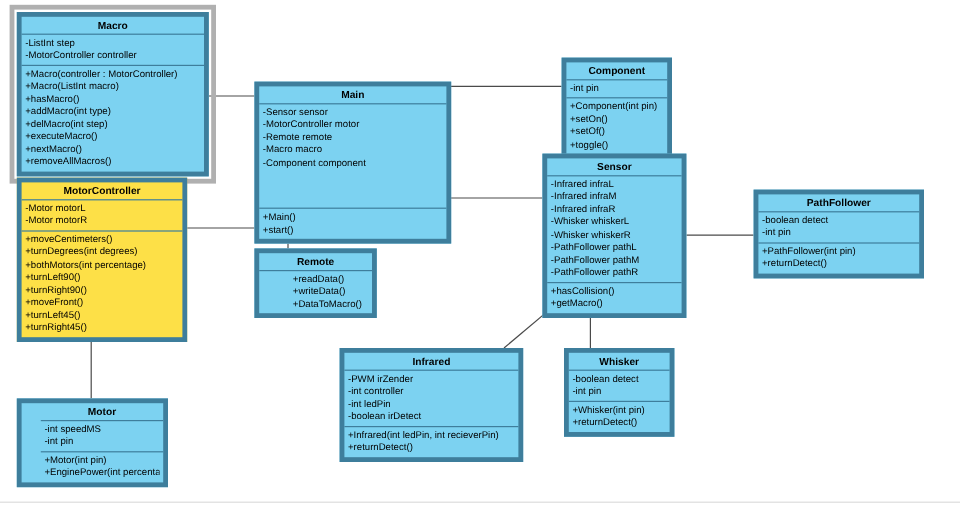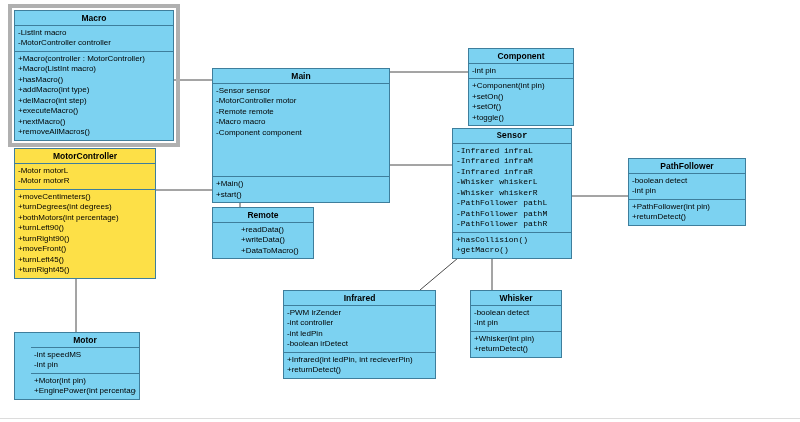--- a/index.html
+++ b/index.html
@@ -16,21 +16,21 @@
     background: #ffffff;
   }
   #edge-layer {
     position: absolute;
     left: 0; top: 0;
     width: 800px; height: 422px;
   }
   .class-box {
     position: absolute;
     box-sizing: border-box;
-    border: 1px solid #1d4ed8;
+    border: 4px solid #1d4ed8;
     background: #7CD2F1;
     display: flex;
     flex-direction: column;
     font-size: 8px;
     color: #000000;
     line-height: 10.5px;
   }
   .class-name {
     font-weight: bold;
     text-align: center;
@@ -75,21 +75,21 @@
       <line x1="76" y1="276" x2="76" y2="332" stroke="#4a4a4a" stroke-width="1"></line>
       <line x1="572" y1="196" x2="628" y2="196" stroke="#4a4a4a" stroke-width="1"></line>
       <line x1="492" y1="258" x2="492" y2="290" stroke="#4a4a4a" stroke-width="1"></line>
       <line x1="458" y1="258" x2="420" y2="290" stroke="#4a4a4a" stroke-width="1"></line>
     </svg>
 
   <div class="page-edge-line"></div>
 <div class="class-box selected" style="left: 14px; top: 10px; width: 160px; min-height: 126px; background: rgb(124, 210, 241); border-color: rgb(62, 126, 156); outline-color: rgb(176, 176, 176);">
       <div class="class-name">Macro</div>
       <div class="compartment attrs" style="border-color: rgb(62, 126, 156);">
-        <div class="member">-ListInt macro</div>
+        <div class="member">-ListInt step</div>
         <div class="member">-MotorController controller</div>
       </div>
       <div class="compartment methods" style="border-color: rgb(62, 126, 156);">
         <div class="member">+Macro(controller : MotorController)</div>
         <div class="member">+Macro(ListInt macro)</div>
         <div class="member">+hasMacro()</div>
         <div class="member">+addMacro(int type)</div>
         <div class="member">+delMacro(int step)</div>
         <div class="member">+executeMacro()</div>
         <div class="member">+nextMacro()</div>
@@ -117,21 +117,21 @@
       <div class="class-name">Motor</div>
       <div class="compartment attrs" style="border-color: rgb(62, 126, 156);">
         <div class="member">-int speedMS</div>
         <div class="member">-int pin</div>
       </div>
       <div class="compartment methods" style="border-color: rgb(62, 126, 156);">
         <div class="member">+Motor(int pin)</div>
         <div class="member">+EnginePower(int percentage)</div>
       </div>
     </div>
-    <div class="class-box" style="left: 212px; top: 68px; width: 178px; min-height: 135px; background: rgb(124, 210, 241); border-color: rgb(62, 126, 156);">
+    <div class="class-box" style="left: 212px; top: 68px; width: 164px; min-height: 135px; background: rgb(124, 210, 241); border-color: rgb(62, 126, 156);">
       <div class="class-name">Main</div>
       <div class="compartment attrs" style="border-color: rgb(62, 126, 156);">
         <div class="member">-Sensor sensor</div>
         <div class="member">-MotorController motor</div>
         <div class="member">-Remote remote</div>
         <div class="member">-Macro macro</div>
         <div class="member">-Component component</div>
       </div>
       <div class="compartment methods" style="border-color: rgb(62, 126, 156);">
         <div class="member">+Main()</div>
@@ -139,50 +139,50 @@
       </div>
     </div>
     <div class="class-box" style="left: 212px; top: 207px; width: 102px; min-height: 50px; background: rgb(124, 210, 241); border-color: rgb(62, 126, 156);">
       <div class="class-name">Remote</div>
       <div class="compartment methods" style="border-color: rgb(62, 126, 156); padding-left: 28px;">
         <div class="member">+readData()</div>
         <div class="member">+writeData()</div>
         <div class="member">+DataToMacro()</div>
       </div>
     </div>
-    <div class="class-box" style="left: 468px; top: 48px; width: 106px; min-height: 76px; background: rgb(124, 210, 241); border-color: rgb(62, 126, 156);">
+    <div class="class-box" style="left: 468px; top: 48px; width: 92px; min-height: 76px; background: rgb(124, 210, 241); border-color: rgb(62, 126, 156);">
       <div class="class-name">Component</div>
       <div class="compartment attrs" style="border-color: rgb(62, 126, 156);">
         <div class="member">-int pin</div>
       </div>
       <div class="compartment methods" style="border-color: rgb(62, 126, 156);">
         <div class="member">+Component(int pin)</div>
         <div class="member">+setOn()</div>
         <div class="member">+setOf()</div>
         <div class="member">+toggle()</div>
       </div>
     </div>
-    <div class="class-box" style="left: 452px; top: 128px; width: 120px; min-height: 130px; background: rgb(124, 210, 241); border-color: rgb(62, 126, 156); font-family: Liberation Mono, monospace;">
+    <div class="class-box" style="left: 452px; top: 128px; width: 120px; min-height: 130px; background: rgb(124, 210, 241); border-color: rgb(62, 126, 156);">
       <div class="class-name">Sensor</div>
       <div class="compartment attrs" style="border-color: rgb(62, 126, 156);">
         <div class="member">-Infrared infraL</div>
         <div class="member">-Infrared infraM</div>
         <div class="member">-Infrared infraR</div>
         <div class="member">-Whisker whiskerL</div>
         <div class="member">-Whisker whiskerR</div>
         <div class="member">-PathFollower pathL</div>
         <div class="member">-PathFollower pathM</div>
         <div class="member">-PathFollower pathR</div>
       </div>
       <div class="compartment methods" style="border-color: rgb(62, 126, 156);">
         <div class="member">+hasCollision()</div>
         <div class="member">+getMacro()</div>
       </div>
     </div>
-    <div class="class-box" style="left: 628px; top: 158px; width: 118px; min-height: 62px; background: rgb(124, 210, 241); border-color: rgb(62, 126, 156);">
+    <div class="class-box" style="left: 628px; top: 158px; width: 142px; min-height: 62px; background: rgb(124, 210, 241); border-color: rgb(62, 126, 156);">
       <div class="class-name">PathFollower</div>
       <div class="compartment attrs" style="border-color: rgb(62, 126, 156);">
         <div class="member">-boolean detect</div>
         <div class="member">-int pin</div>
       </div>
       <div class="compartment methods" style="border-color: rgb(62, 126, 156);">
         <div class="member">+PathFollower(int pin)</div>
         <div class="member">+returnDetect()</div>
       </div>
     </div>

